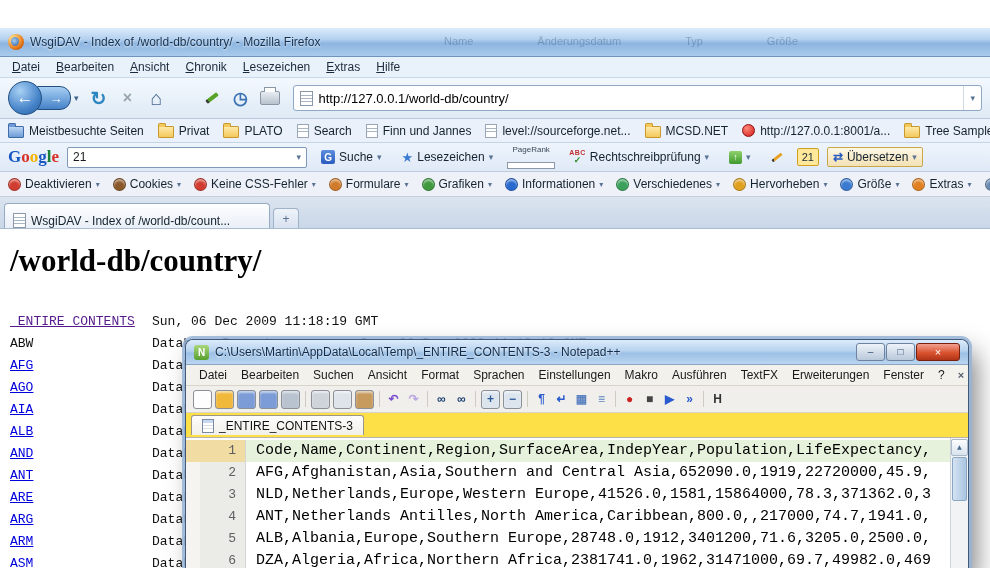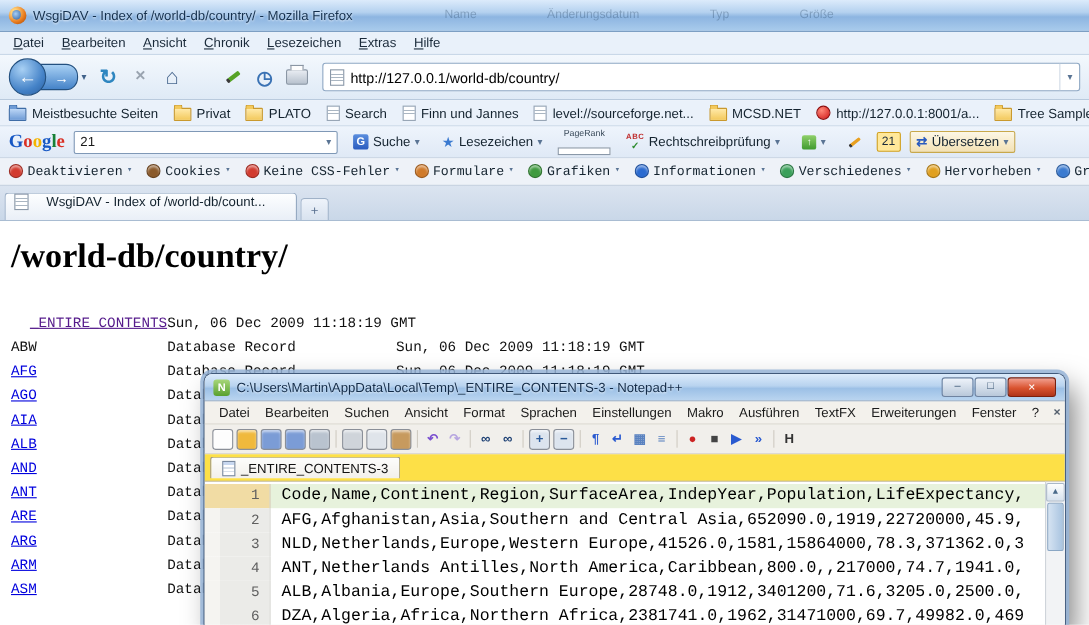--- a/index.html
+++ b/index.html
@@ -3,23 +3,23 @@
 <meta charset="utf-8">
 <style>
   html,body{margin:0;padding:0;}
   body{width:990px;height:568px;overflow:hidden;position:relative;background:#fff;
        font-family:"Liberation Sans",sans-serif;color:#1a1a1a;}
   .firefox{width:990px;height:568px;display:flex;flex-direction:column;}
 
   
   .titlebar{height:28px;flex:none;display:flex;align-items:center;gap:6px;padding:0 8px;position:relative;
     background:linear-gradient(180deg,#dcebfb 0%,#b4d1ef 40%,#8db5e1 55%,#a9cbec 100%);
-    border-bottom:1px solid #6f95bd;}
+    border-bottom:1px solid #6f95bd;margin-top:28px;}
   .title-text{font-size:12px;color:#14304e;text-shadow:0 1px 2px rgba(255,255,255,.85);white-space:nowrap;}
-  .ghosts{position:absolute;left:404px;top:7px;display:flex;gap:64px;opacity:.3;font-size:11px;color:#1d3a58;}
+  .ghosts{position:absolute;left:444px;top:7px;display:flex;gap:64px;opacity:.3;font-size:11px;color:#1d3a58;}
   .ff-icon{width:16px;height:16px;border-radius:50%;flex:none;position:relative;
     background:radial-gradient(circle at 32% 30%,#ffd27a 15%,#e87b1e 60%,#9c3f00);}
   .ff-icon::after{content:"";position:absolute;inset:3px 5px 4px 3px;border-radius:50%;
     background:radial-gradient(circle at 40% 40%,#a6cdf4,#2a5d9e);}
 
   
   .menubar{height:20px;flex:none;background:#e9f1fa;border-bottom:1px solid #c9d8e8;
     display:flex;align-items:center;padding:0 4px;}
   .menu-item{display:block;font-size:12px;color:#1a2a3a;padding:2px 8px;}
   .menu-item::first-letter{text-decoration:underline;}
@@ -100,47 +100,47 @@
   .spell-check{font-size:9px;color:#2a8a2a;font-weight:bold;}
   .autofill-ico{width:13px;height:13px;border-radius:2px;background:linear-gradient(#8fd06a,#3f9a2f);
     color:#fff;font-size:9px;font-weight:bold;display:flex;align-items:center;justify-content:center;}
   .count-chip{display:flex;align-items:center;gap:3px;font-size:11px;color:#1a2a3a;
     background:#ffe89a;border:1px solid #d0a020;border-radius:2px;padding:0 4px;height:16px;}
   .trans-ico{color:#2a5bbf;font-size:12px;font-weight:bold;}
 
   
   .wdbar{height:24px;flex:none;background:#eef2f8;border-bottom:1px solid #c2cfdd;
     display:flex;align-items:center;gap:13px;padding:0 8px;overflow:hidden;}
-  .wd-item{display:flex;gap:4px;flex:none;font-family:Liberation Mono, monospace;}
+  .wd-item{display:flex;align-items:center;gap:4px;flex:none;}
   .wd-dot{width:11px;height:11px;border-radius:50%;border:1px solid rgba(0,0,0,.25);
     box-shadow:inset 0 2px 2px rgba(255,255,255,.5);}
   .wd-label{font-size:12px;color:#14232f;white-space:nowrap;}
   .wd-drop{font-size:8px;color:#5a7494;}
 
   
   .tabbar{height:28px;flex:none;background:linear-gradient(#dbe4f0,#c9d7e8);border-bottom:1px solid #a9bcd2;
     display:flex;align-items:flex-end;padding:3px 4px 0;gap:3px;}
   .tab{height:24px;width:248px;background:linear-gradient(#fdfeff,#e9eff7);
     border:1px solid #96aac2;border-bottom:none;border-radius:4px 4px 0 0;
-    display:flex;align-items:flex-start;gap:16px;padding:0 8px;}
+    display:flex;align-items:flex-end;gap:5px;padding:0 8px;}
   .tab-title{font-size:12px;color:#14232f;white-space:nowrap;overflow:hidden;}
   .newtab{height:19px;width:24px;background:linear-gradient(#eef3fa,#d8e2ef);
     border:1px solid #a0b2c8;border-bottom:none;border-radius:4px 4px 0 0;margin-bottom:0;
     display:flex;align-items:center;justify-content:center;font-size:12px;color:#5a7090;}
 
   
   .content{flex:1;background:#fff;padding:8px 10px 0;overflow:hidden;position:relative;}
   .page-heading{font-family:"Liberation Serif",serif;font-weight:bold;font-size:31px;color:#000;
     margin:6px 0 0 0;}
   .listing{font-family:"Liberation Mono",monospace;font-size:13px;line-height:22px;margin-top:32px;color:#111;}
   .up-link{display:inline-block;text-decoration:underline;color:#551a8b;cursor:pointer;}
   .lrow{display:flex;white-space:pre;}
   .lname{width:142px;flex:none;overflow:hidden;}
   .lname.link{color:#0000dd;text-decoration:underline;cursor:pointer;}
-  .lname.visited{color:#551a8b;text-decoration:underline;cursor:pointer;text-align:right;}
+  .lname.visited{color:#551a8b;text-decoration:underline;cursor:pointer;}
   .lname.plain{color:#111;}
   .ltype{width:208px;flex:none;}
   .ldate{flex:none;}
 
   
   .npp{position:absolute;left:186px;top:340px;width:782px;height:232px;border-radius:7px 7px 0 0;
     background:#f1efeb;overflow:hidden;
     box-shadow:0 0 0 1px #40597a,0 0 0 4px rgba(150,180,215,.85),8px 12px 26px rgba(0,0,0,.5);}
   .npp-titlebar{height:24px;display:flex;align-items:center;gap:6px;padding:0 8px;
     background:linear-gradient(180deg,#dcebfb,#b8d3ef 45%,#9cc0e6 55%,#bad5f0);

